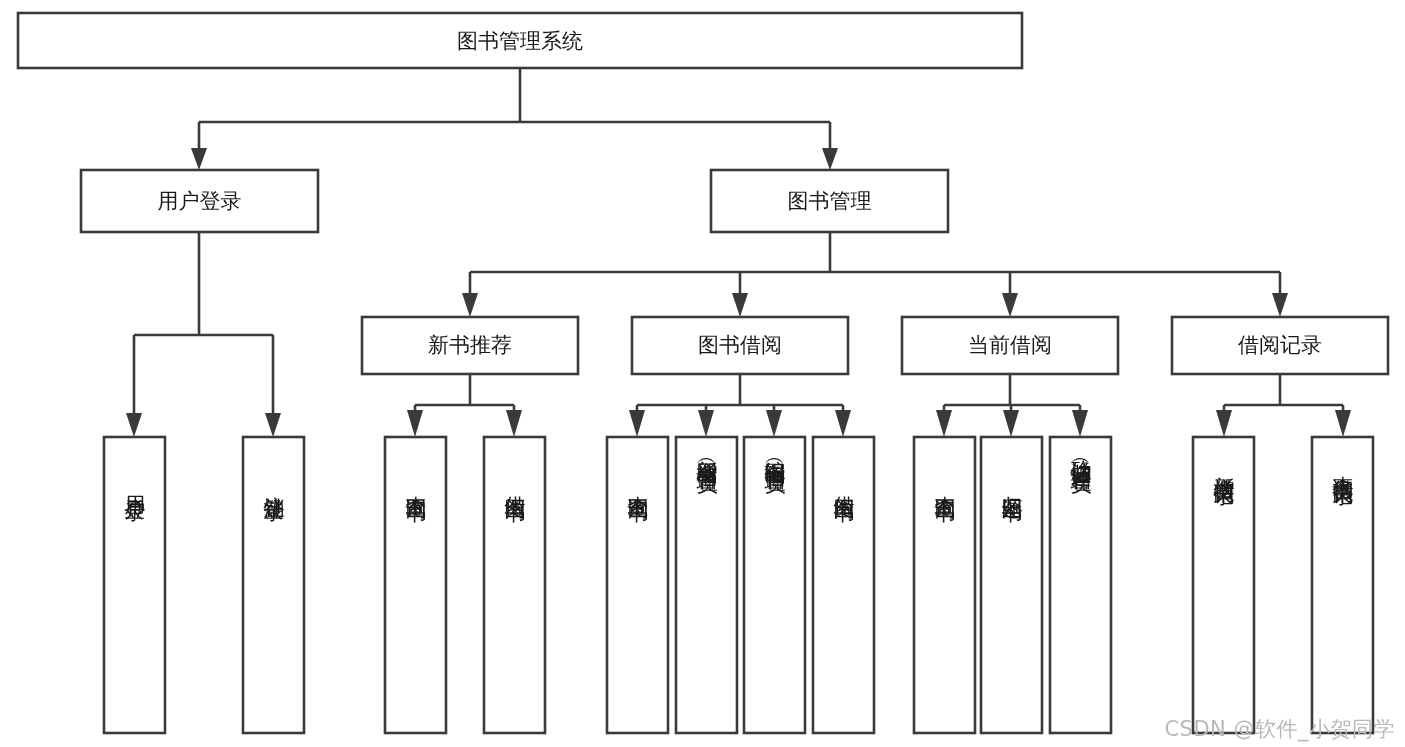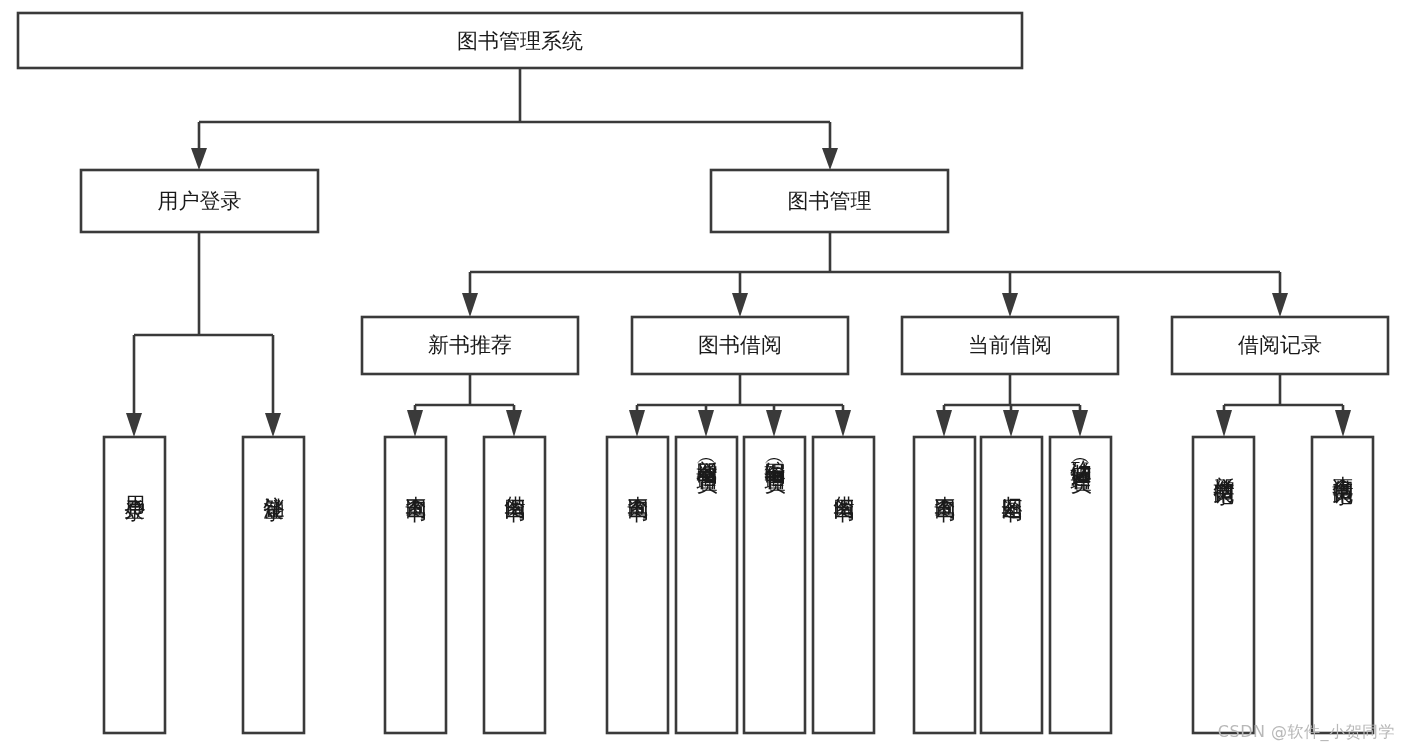--- a/index.html
+++ b/index.html
@@ -66,21 +66,21 @@
     line-height: 1.0;
     color: #1a1a1a;
     letter-spacing: 2px;
     white-space: nowrap;
   }
   .watermark {
     position: absolute;
     right: 8px;
     bottom: 4px;
     font-family: "DejaVu Sans", "Liberation Sans", sans-serif;
-    font-size: 16px;
+    font-size: 21px;
     color: #b8b8b8;
     white-space: nowrap;
     letter-spacing: 0.5px;
   }
 </style>
 </head>
 <body>
 
 <div id="diagram-root">
 

